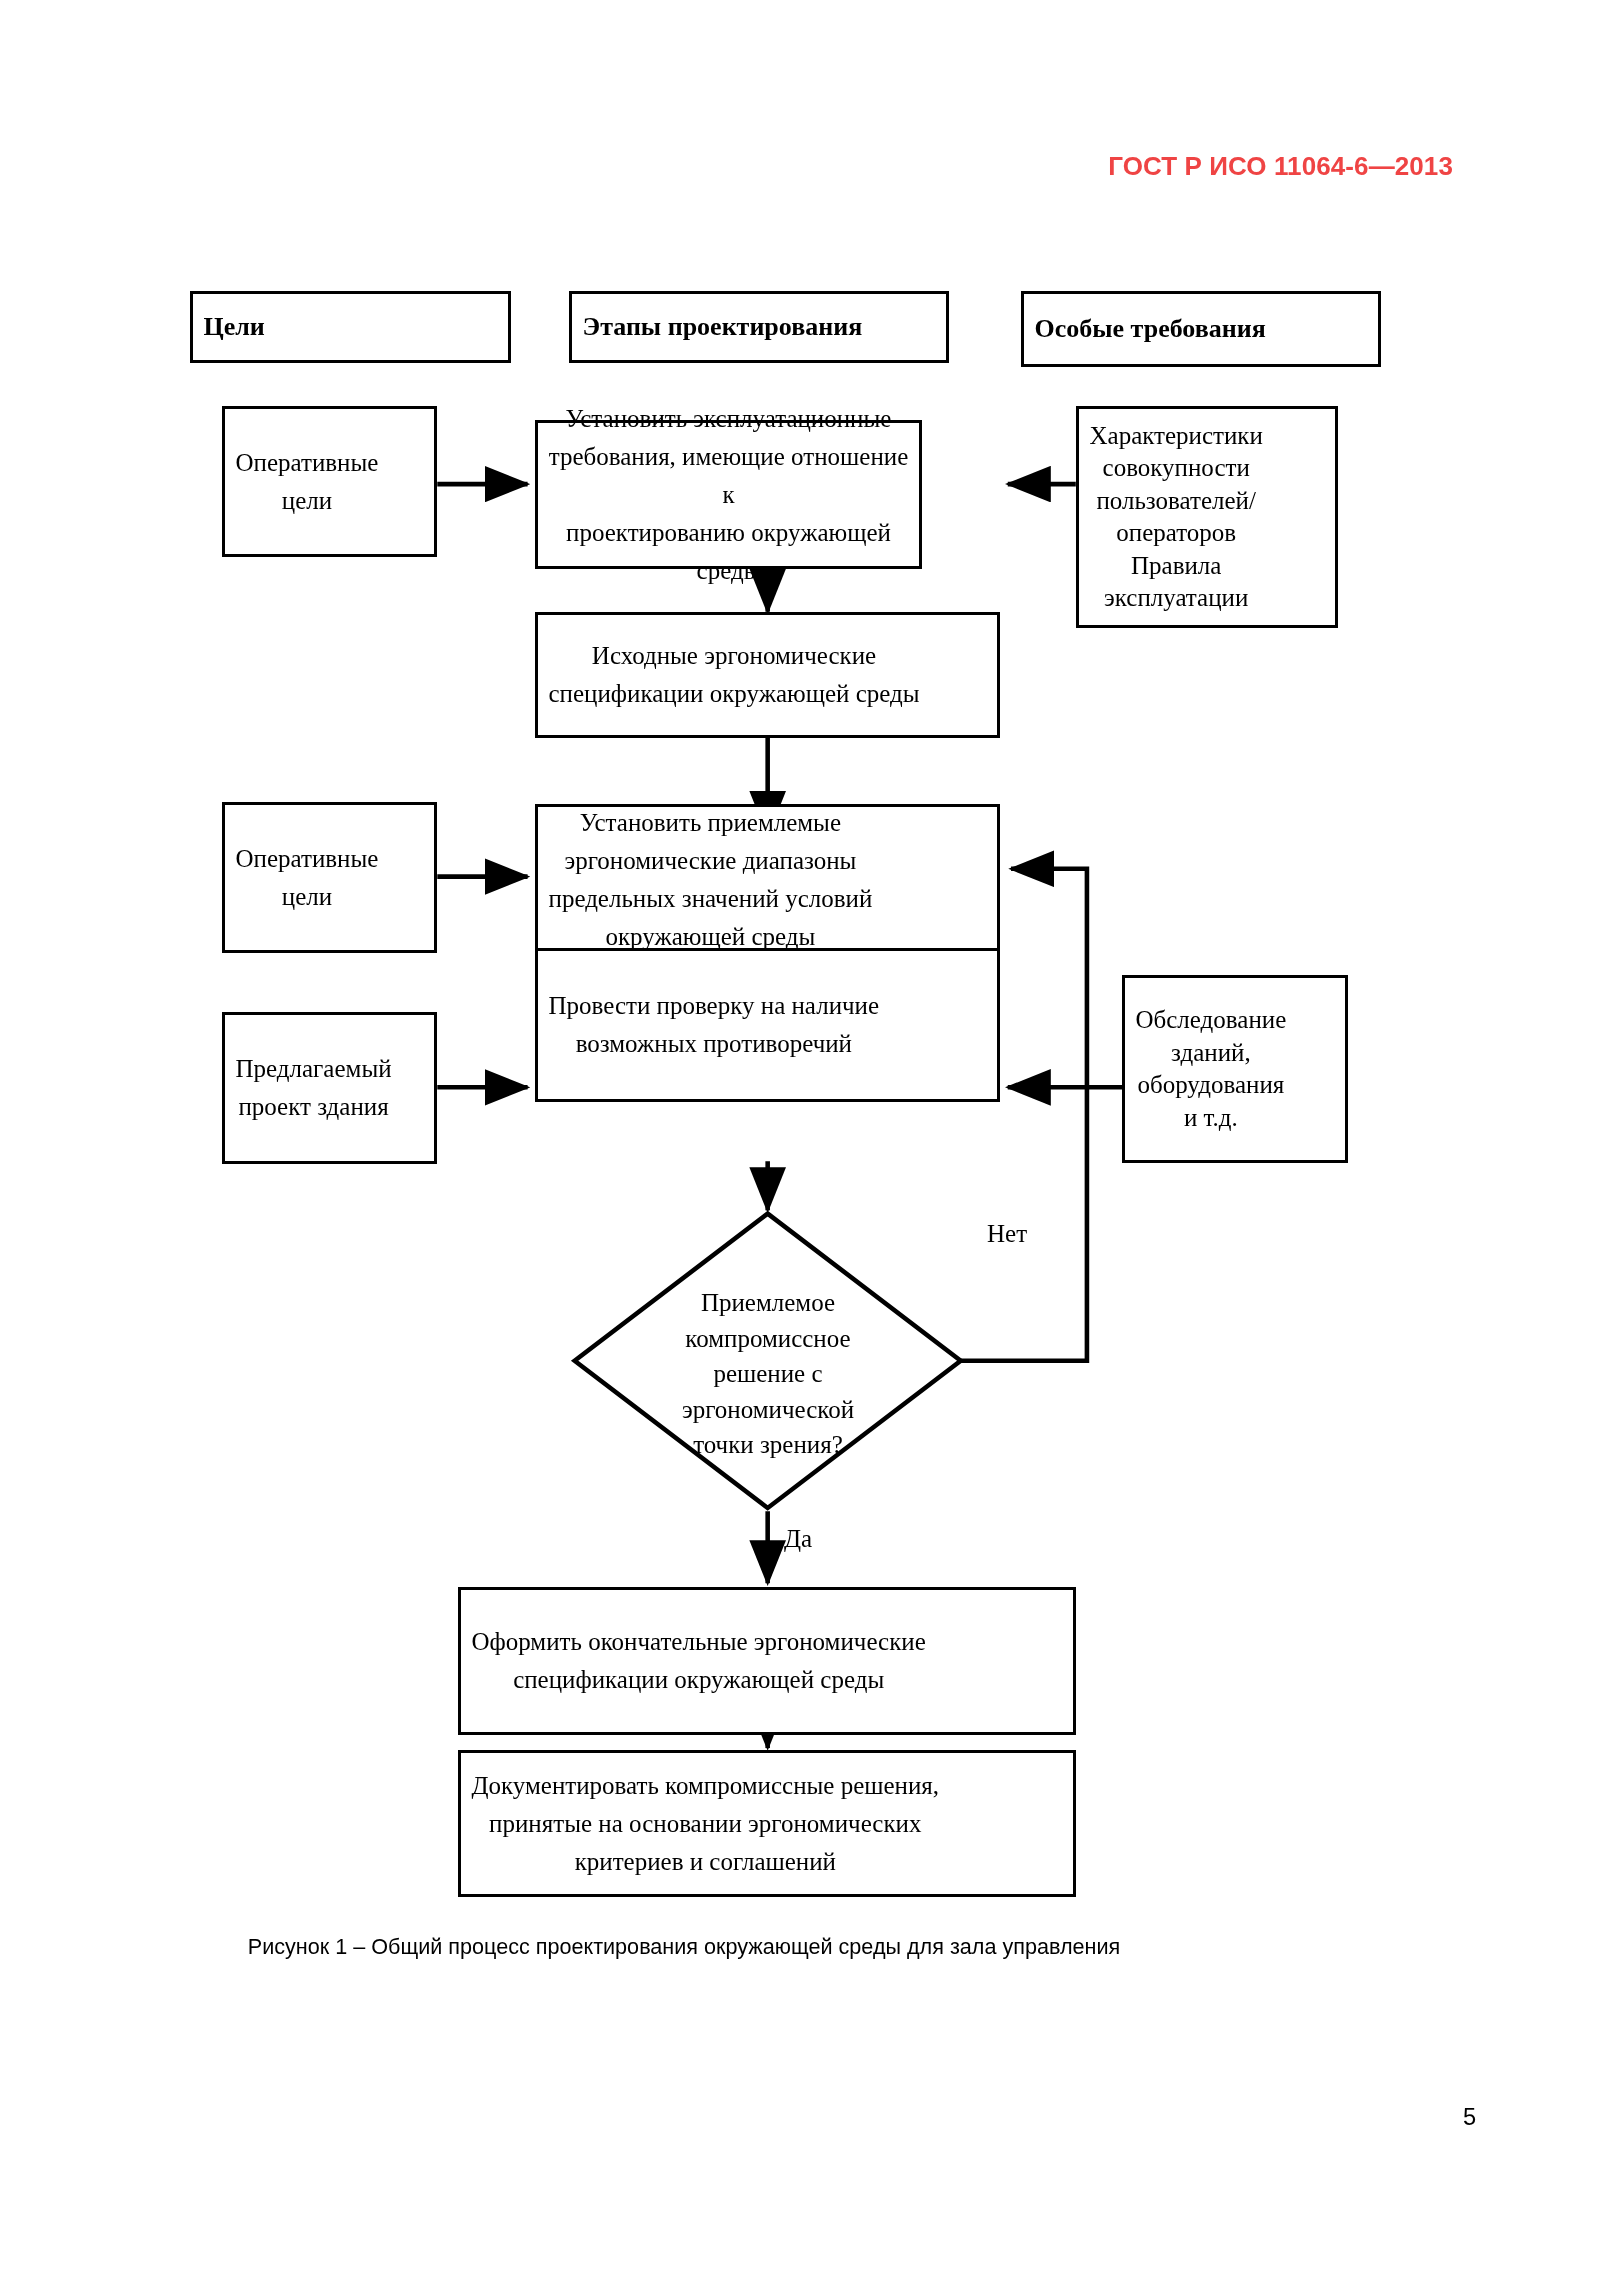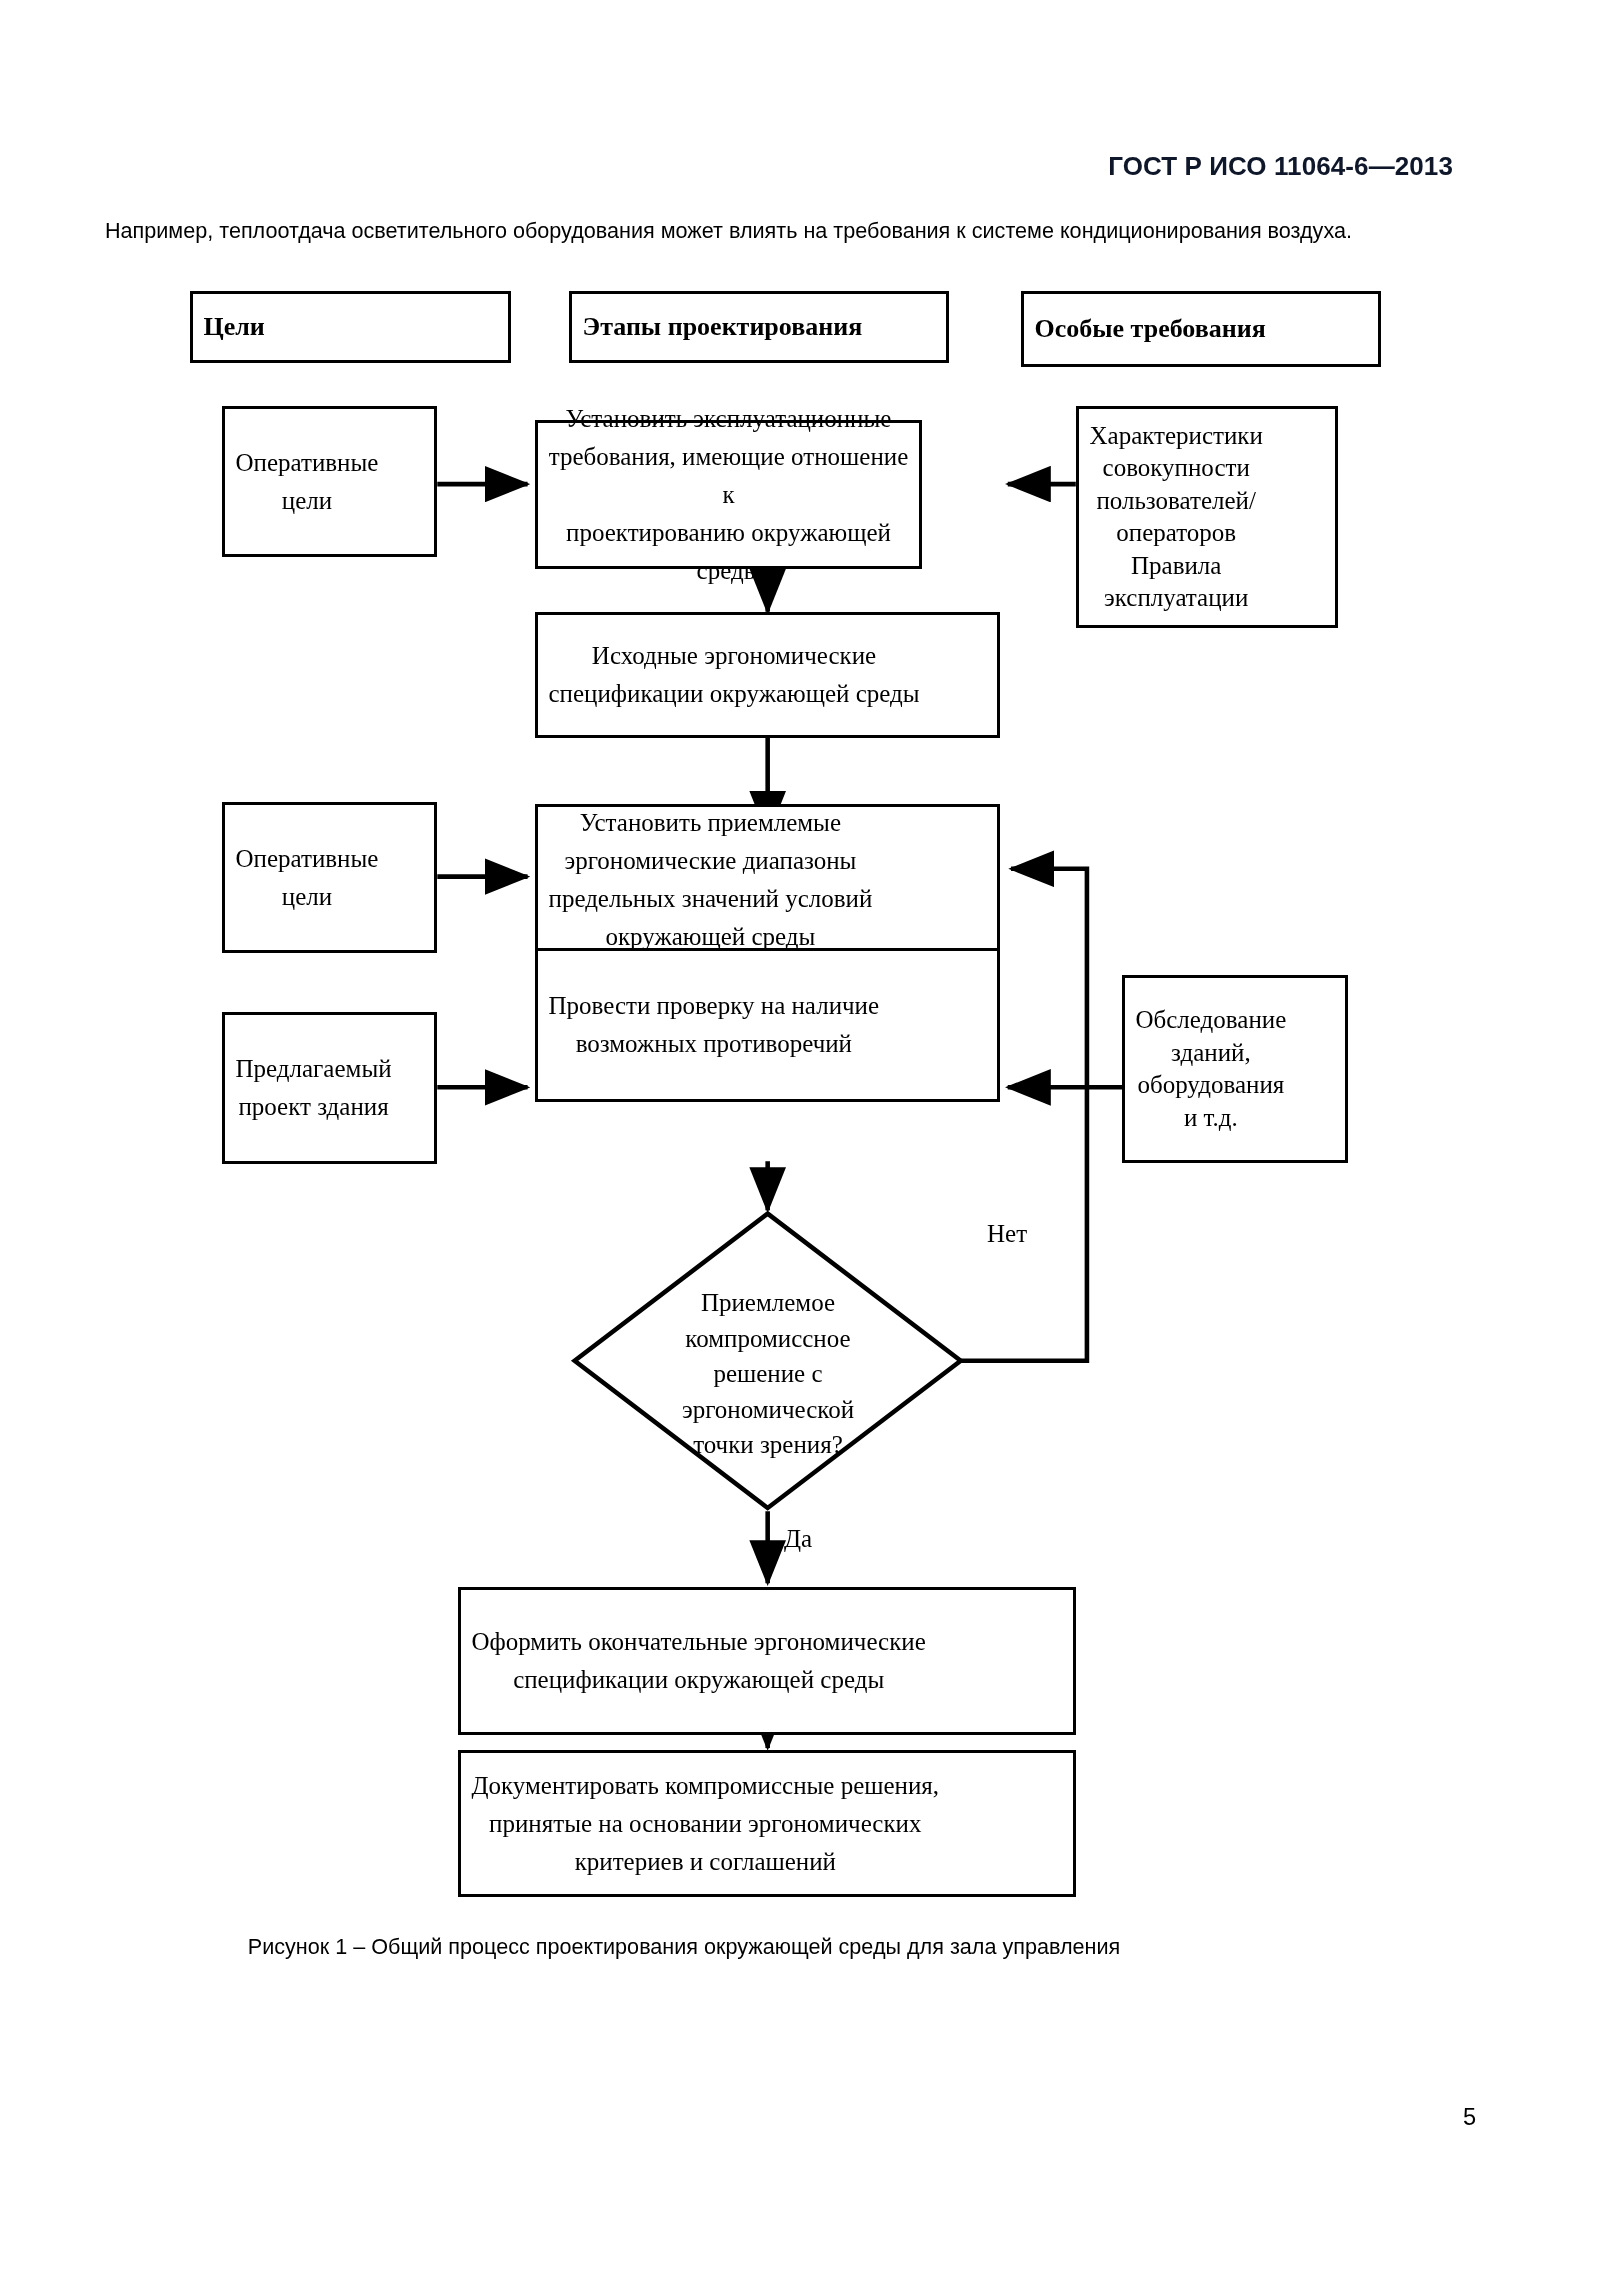--- a/index.html
+++ b/index.html
@@ -17,21 +17,21 @@
   }
 
   
   .doc-header {
     position: absolute;
     top: 151px;
     right: 170px;
     font-family: "Liberation Sans", "DejaVu Sans", sans-serif;
     font-weight: bold;
     font-size: 26px;
-    color: #0f172a;
+    color: #ef4444;
     letter-spacing: 0.1px;
     white-space: nowrap;
   }
 
   
   .intro {
     position: absolute;
     left: 105px;
     top: 216px;
     width: 1328px;
@@ -128,21 +128,20 @@
     color: #000000;
   }
 </style>
 </head>
 <body>
 
 <div id="page">
 
   <div class="doc-header">ГОСТ Р ИСО 11064-6—2013</div>
 
-  <div class="intro">Например, теплоотдача осветительного оборудования может влиять на требования к системе кондиционирования воздуха.</div>
 
   <div id="diagram">
 
     <svg viewBox="0 0 2480 3508">
       <defs>
         <marker id="ah" markerWidth="10" markerHeight="8" refX="9.4" refY="4" orient="auto" markerUnits="strokeWidth">
           <path d="M0,0 L10,4 L0,8 z" fill="#000000"></path>
         </marker>
       </defs>
       <g stroke="#000000" stroke-width="7" fill="none">

